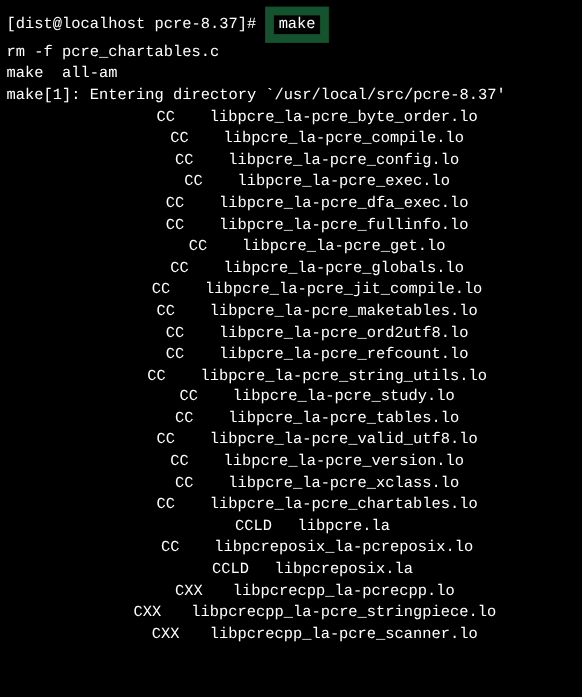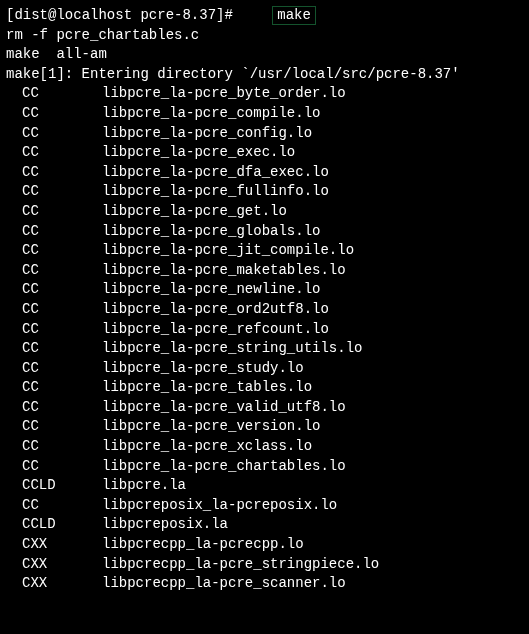--- a/index.html
+++ b/index.html
@@ -11,32 +11,32 @@
       font-size: 14px;
       line-height: 1.4;
       width: 529px;
       box-sizing: border-box;
     }
     .line {
       white-space: pre;
       min-height: 1.4em;
     }
     .highlight {
-      border: 1px solid #14532d;
+      border: 8px solid #14532d;
       padding: 0 4px;
       display: inline-block;
       line-height: 1.2;
-      margin-left: 31px;
     }
     .indent {
       display: inline-block;
       width: 80px;
     }
     .indent-compile {
       padding-left: 16px;
+      text-align: center;
     }
   </style>
 </head>
 <body>
 
 <div class="line"><span>[<span>dist</span>@<span>localhost</span> <span>pcre-8.37</span>]<span>#</span> </span><span class="highlight">make</span></div>
 
 <div id="prelines-container">
     <div class="line">rm -f pcre_chartables.c</div>
     <div class="line">make  all-am</div>
@@ -47,21 +47,20 @@
     <div class="line indent-compile"><span class="indent">CC</span><span>libpcre_la-pcre_byte_order.lo</span></div>
     <div class="line indent-compile"><span class="indent">CC</span><span>libpcre_la-pcre_compile.lo</span></div>
     <div class="line indent-compile"><span class="indent">CC</span><span>libpcre_la-pcre_config.lo</span></div>
     <div class="line indent-compile"><span class="indent">CC</span><span>libpcre_la-pcre_exec.lo</span></div>
     <div class="line indent-compile"><span class="indent">CC</span><span>libpcre_la-pcre_dfa_exec.lo</span></div>
     <div class="line indent-compile"><span class="indent">CC</span><span>libpcre_la-pcre_fullinfo.lo</span></div>
     <div class="line indent-compile"><span class="indent">CC</span><span>libpcre_la-pcre_get.lo</span></div>
     <div class="line indent-compile"><span class="indent">CC</span><span>libpcre_la-pcre_globals.lo</span></div>
     <div class="line indent-compile"><span class="indent">CC</span><span>libpcre_la-pcre_jit_compile.lo</span></div>
     <div class="line indent-compile"><span class="indent">CC</span><span>libpcre_la-pcre_maketables.lo</span></div>
-    <div class="line indent-compile"><span class="indent">CC</span><span>libpcre_la-pcre_newline.lo</span></div>
     <div class="line indent-compile"><span class="indent">CC</span><span>libpcre_la-pcre_ord2utf8.lo</span></div>
     <div class="line indent-compile"><span class="indent">CC</span><span>libpcre_la-pcre_refcount.lo</span></div>
     <div class="line indent-compile"><span class="indent">CC</span><span>libpcre_la-pcre_string_utils.lo</span></div>
     <div class="line indent-compile"><span class="indent">CC</span><span>libpcre_la-pcre_study.lo</span></div>
     <div class="line indent-compile"><span class="indent">CC</span><span>libpcre_la-pcre_tables.lo</span></div>
     <div class="line indent-compile"><span class="indent">CC</span><span>libpcre_la-pcre_valid_utf8.lo</span></div>
     <div class="line indent-compile"><span class="indent">CC</span><span>libpcre_la-pcre_version.lo</span></div>
     <div class="line indent-compile"><span class="indent">CC</span><span>libpcre_la-pcre_xclass.lo</span></div>
     <div class="line indent-compile"><span class="indent">CC</span><span>libpcre_la-pcre_chartables.lo</span></div>
     <div class="line indent-compile"><span class="indent">CCLD</span><span>libpcre.la</span></div>

